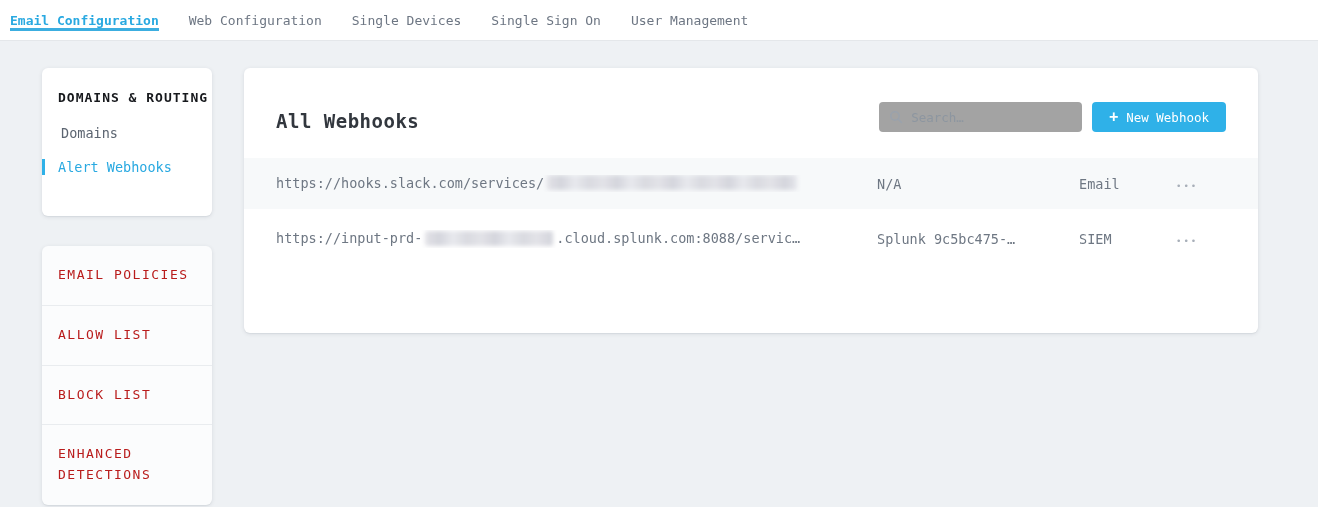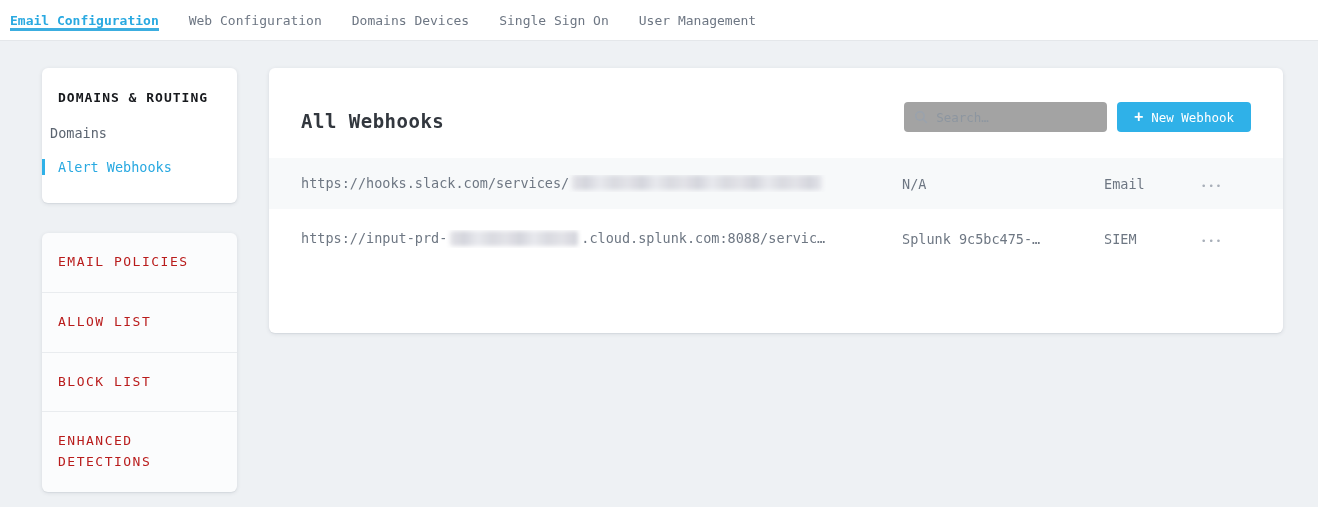--- a/index.html
+++ b/index.html
@@ -35,48 +35,48 @@
     border-bottom-color: #3caee0;
     font-weight: bold;
   }
 
   
   .page {
     display: flex;
     align-items: flex-start;
     padding: 27px 35px 0 42px;
   }
-  .sidebar { width: 195px; flex: none; margin-right: 32px; }
+  .sidebar { width: 170px; flex: none; margin-right: 32px; }
   .card {
     background: #ffffff;
     border-radius: 6px;
     box-shadow: 0 1px 4px rgba(25, 35, 60, 0.10), 0 1px 1px rgba(25,35,60,0.05);
   }
 
   
   .card.routing { padding: 22px 0 20px; }
   .card-heading {
     font-size: 13px;
     font-weight: bold;
     color: #17191d;
     letter-spacing: 1px;
     padding: 0 16px;
     margin-bottom: 20px;
     white-space: nowrap;
   }
   .side-item {
     font-size: 13.5px;
     color: #5b6470;
-    padding: 0 5px;
+    padding: 0 16px;
     margin-bottom: 18px;
     border-left: 3px solid transparent;
     cursor: pointer;
     white-space: nowrap;
   }
-  .side-item:last-child { margin-bottom: 8px; }
+  .side-item:last-child { margin-bottom: 21px; }
   .side-item.active {
     color: #29a9e1;
     border-left-color: #2fb1e8;
     padding-left: 13px;
   }
 
   
   .card.sections { margin-top: 30px; background: #fbfcfd; }
   .section-item {
     font-size: 13px;
@@ -193,21 +193,21 @@
     cursor: pointer;
     user-select: none;
   }
 </style>
 </head>
 <body>
 
 <nav class="topnav">
   <div class="tab active">Email Configuration</div>
   <div class="tab">Web Configuration</div>
-  <div class="tab">Domains Devices</div>
+  <div class="tab">Single Devices</div>
   <div class="tab">Single Sign On</div>
   <div class="tab">User Management</div>
 </nav>
 
 <div class="page">
 
   <aside class="sidebar">
     <div class="card routing">
       <div class="card-heading">DOMAINS &amp; ROUTING</div>
       <div class="side-item">Domains</div>

